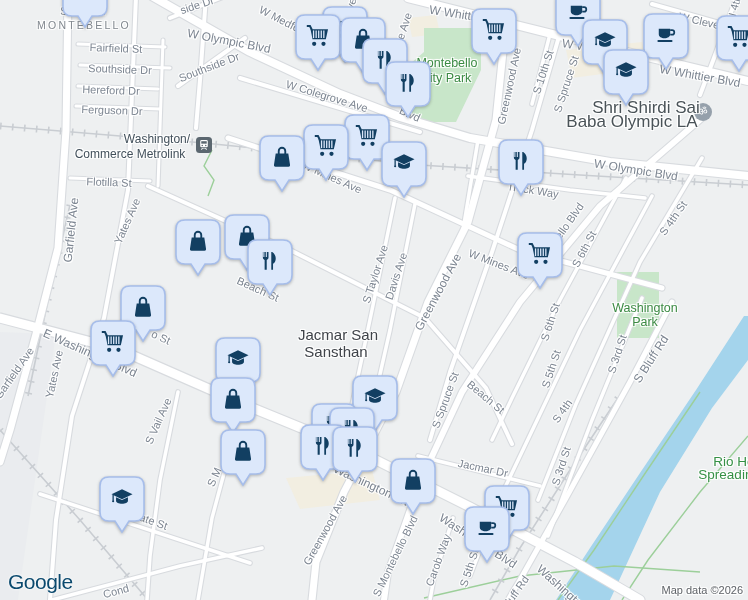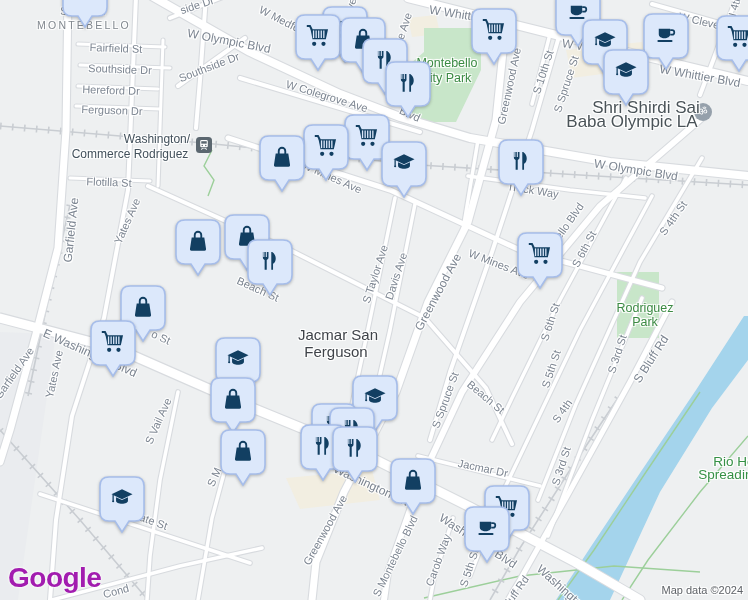--- a/index.html
+++ b/index.html
@@ -17,22 +17,22 @@
   .lbl.park{font-size:12.5px;color:#3b8a43;}
   .lbl.parkbig{font-size:13.5px;color:#359045;}
   .marker{position:absolute;width:48px;height:59px;}
   .marker svg{display:block;filter:drop-shadow(0 1px 1.5px rgba(60,64,67,.35));}
   .mbody{fill:#dce8fb;stroke:#a6bdea;stroke-width:1.6;}
   .micon{fill:#123f62;}
   .station{position:absolute;width:16px;height:16px;background:#5b6770;border-radius:3.5px;
        z-index:4;display:flex;align-items:center;justify-content:center;}
   .om{position:absolute;width:18px;height:18px;background:#95a0ab;border-radius:50%;z-index:4;
        color:#fff;font-size:10px;line-height:18px;text-align:center;}
-  #glogo{position:absolute;left:8px;bottom:6px;z-index:9;font-size:28px;font-weight:bold;
-       color:#a21caf;letter-spacing:-.5px;text-shadow:0 0 2px #fff,0 0 3px #fff;}
+  #glogo{position:absolute;left:8px;bottom:6px;z-index:9;font-size:21px;font-weight:normal;
+       color:#0c4a6e;letter-spacing:-.5px;text-shadow:0 0 2px #fff,0 0 3px #fff;}
   #attr{position:absolute;right:5px;bottom:4px;z-index:9;font-size:11px;color:#5f6368;
        text-shadow:-1px -1px 0 #fff,1px -1px 0 #fff,-1px 1px 0 #fff,1px 1px 0 #fff;}
 </style>
 </head>
 <body>
 
 <svg width="0" height="0" style="position:absolute">
   <defs>
     <symbol id="i-cart" viewBox="0 0 24 24">
       <path class="micon" d="M5.6 6.2h15l-1.9 8.6H7.3z"></path>
@@ -206,28 +206,28 @@
       <div class="lbl st" style="left: 543px; top: 72px; transform: translate(-50%, -50%) rotate(-72deg);">S 10th St</div>
       <div class="lbl st" style="left: 566px; top: 84px; transform: translate(-50%, -50%) rotate(-72deg);">S Spruce St</div>
       <div class="lbl maj" style="left: 636px; top: 170px; transform: translate(-50%, -50%) rotate(9deg);">W Olympic Blvd</div>
       <div class="lbl st" style="left: 533px; top: 190px; transform: translate(-50%, -50%) rotate(9deg);">Truck Way</div>
       <div class="lbl st" style="left: 410px; top: 114px; transform: translate(-50%, -50%) rotate(24deg);">Blvd</div>
       <div class="lbl st" style="left: 332px; top: 177px; transform: translate(-50%, -50%) rotate(24deg);">W Mines Ave</div>
       <div class="lbl st" style="left: 499px; top: 264px; transform: translate(-50%, -50%) rotate(21deg);">W Mines Ave</div>
       <div class="lbl city" style="left: 84px; top: 11px; transform: translate(-50%, -50%) rotate(0deg);">SOUTH</div>
       <div class="lbl city" style="left: 84px; top: 25px; transform: translate(-50%, -50%) rotate(0deg);">MONTEBELLO</div>
       <div class="lbl transit" style="left: 157px; top: 139px; transform: translate(-50%, -50%) rotate(0deg);">Washington/</div>
-      <div class="lbl transit" style="left: 130px; top: 154px; transform: translate(-50%, -50%) rotate(0deg);">Commerce Rodriguez</div>
+      <div class="lbl transit" style="left: 130px; top: 154px; transform: translate(-50%, -50%) rotate(0deg);">Commerce Metrolink</div>
       <div class="lbl park" style="left: 447px; top: 63px; transform: translate(-50%, -50%) rotate(0deg);">Montebello</div>
       <div class="lbl park" style="left: 446px; top: 78px; transform: translate(-50%, -50%) rotate(0deg);">City Park</div>
       <div class="lbl place" style="left: 646px; top: 108px; transform: translate(-50%, -50%) rotate(0deg);">Shri Shirdi Sai</div>
       <div class="lbl place" style="left: 632px; top: 122px; transform: translate(-50%, -50%) rotate(0deg);">Baba Olympic LA</div>
       <div class="lbl hood" style="left: 338px; top: 334px; transform: translate(-50%, -50%) rotate(0deg);">Jacmar San</div>
-      <div class="lbl hood" style="left: 336px; top: 351px; transform: translate(-50%, -50%) rotate(0deg);">Ferguson</div>
-      <div class="lbl park" style="left: 645px; top: 308px; transform: translate(-50%, -50%) rotate(0deg);">Rodriguez</div>
+      <div class="lbl hood" style="left: 336px; top: 351px; transform: translate(-50%, -50%) rotate(0deg);">Sansthan</div>
+      <div class="lbl park" style="left: 645px; top: 308px; transform: translate(-50%, -50%) rotate(0deg);">Washington</div>
       <div class="lbl park" style="left: 645px; top: 322px; transform: translate(-50%, -50%) rotate(0deg);">Park</div>
       <div class="lbl parkbig" style="left: 734px; top: 461px; transform: translate(-50%, -50%) rotate(0deg);">Rio Ho</div>
       <div class="lbl parkbig" style="left: 746px; top: 474px; transform: translate(-50%, -50%) rotate(0deg);">Spreading Grou</div>
       <div class="lbl maj" style="left: 71px; top: 230px; transform: translate(-50%, -50%) rotate(-84deg);">Garfield Ave</div>
       <div class="lbl st" style="left: 14px; top: 373px; transform: translate(-50%, -50%) rotate(-55deg);">Garfield Ave</div>
       <div class="lbl st" style="left: 127px; top: 221px; transform: translate(-50%, -50%) rotate(-66deg);">Yates Ave</div>
       <div class="lbl st" style="left: 54px; top: 374px; transform: translate(-50%, -50%) rotate(-78deg);">Yates Ave</div>
       <div class="lbl maj" style="left: 90px; top: 353px; transform: translate(-50%, -50%) rotate(24deg);">E Washington Blvd</div>
       <div class="lbl st" style="left: 161px; top: 337px; transform: translate(-50%, -50%) rotate(24deg);">o St</div>
       <div class="lbl st" style="left: 258px; top: 289px; transform: translate(-50%, -50%) rotate(24deg);">Beach St</div>
@@ -465,20 +465,20 @@
         </svg>
       </div>
       <div class="marker" style="left: 463px; top: 505px; z-index: 629;">
         <svg width="48" height="59" viewBox="0 0 48 59">
           <path class="mbody" d="M11 2 H37 Q46 2 46 11 V37 Q46 46 37 46 H31 L24 57 L17 46 H11 Q2 46 2 37 V11 Q2 2 11 2 Z"></path>
           <use href="#i-cafe" x="10" y="9" width="28" height="28"></use>
         </svg>
       </div>
     </div>
   <div id="glogo">Google</div>
-  <div id="attr">Map data ©2024</div>
+  <div id="attr">Map data ©2026</div>
 <div class="station" style="left: 196px; top: 137px;">
       <svg width="14" height="14" viewBox="0 0 24 24">
         <use href="#i-train"></use>
       </svg>
     </div>
     <div class="om" style="left: 694px; top: 103px;">ॐ</div>
   </div>
 
 </body></html>

